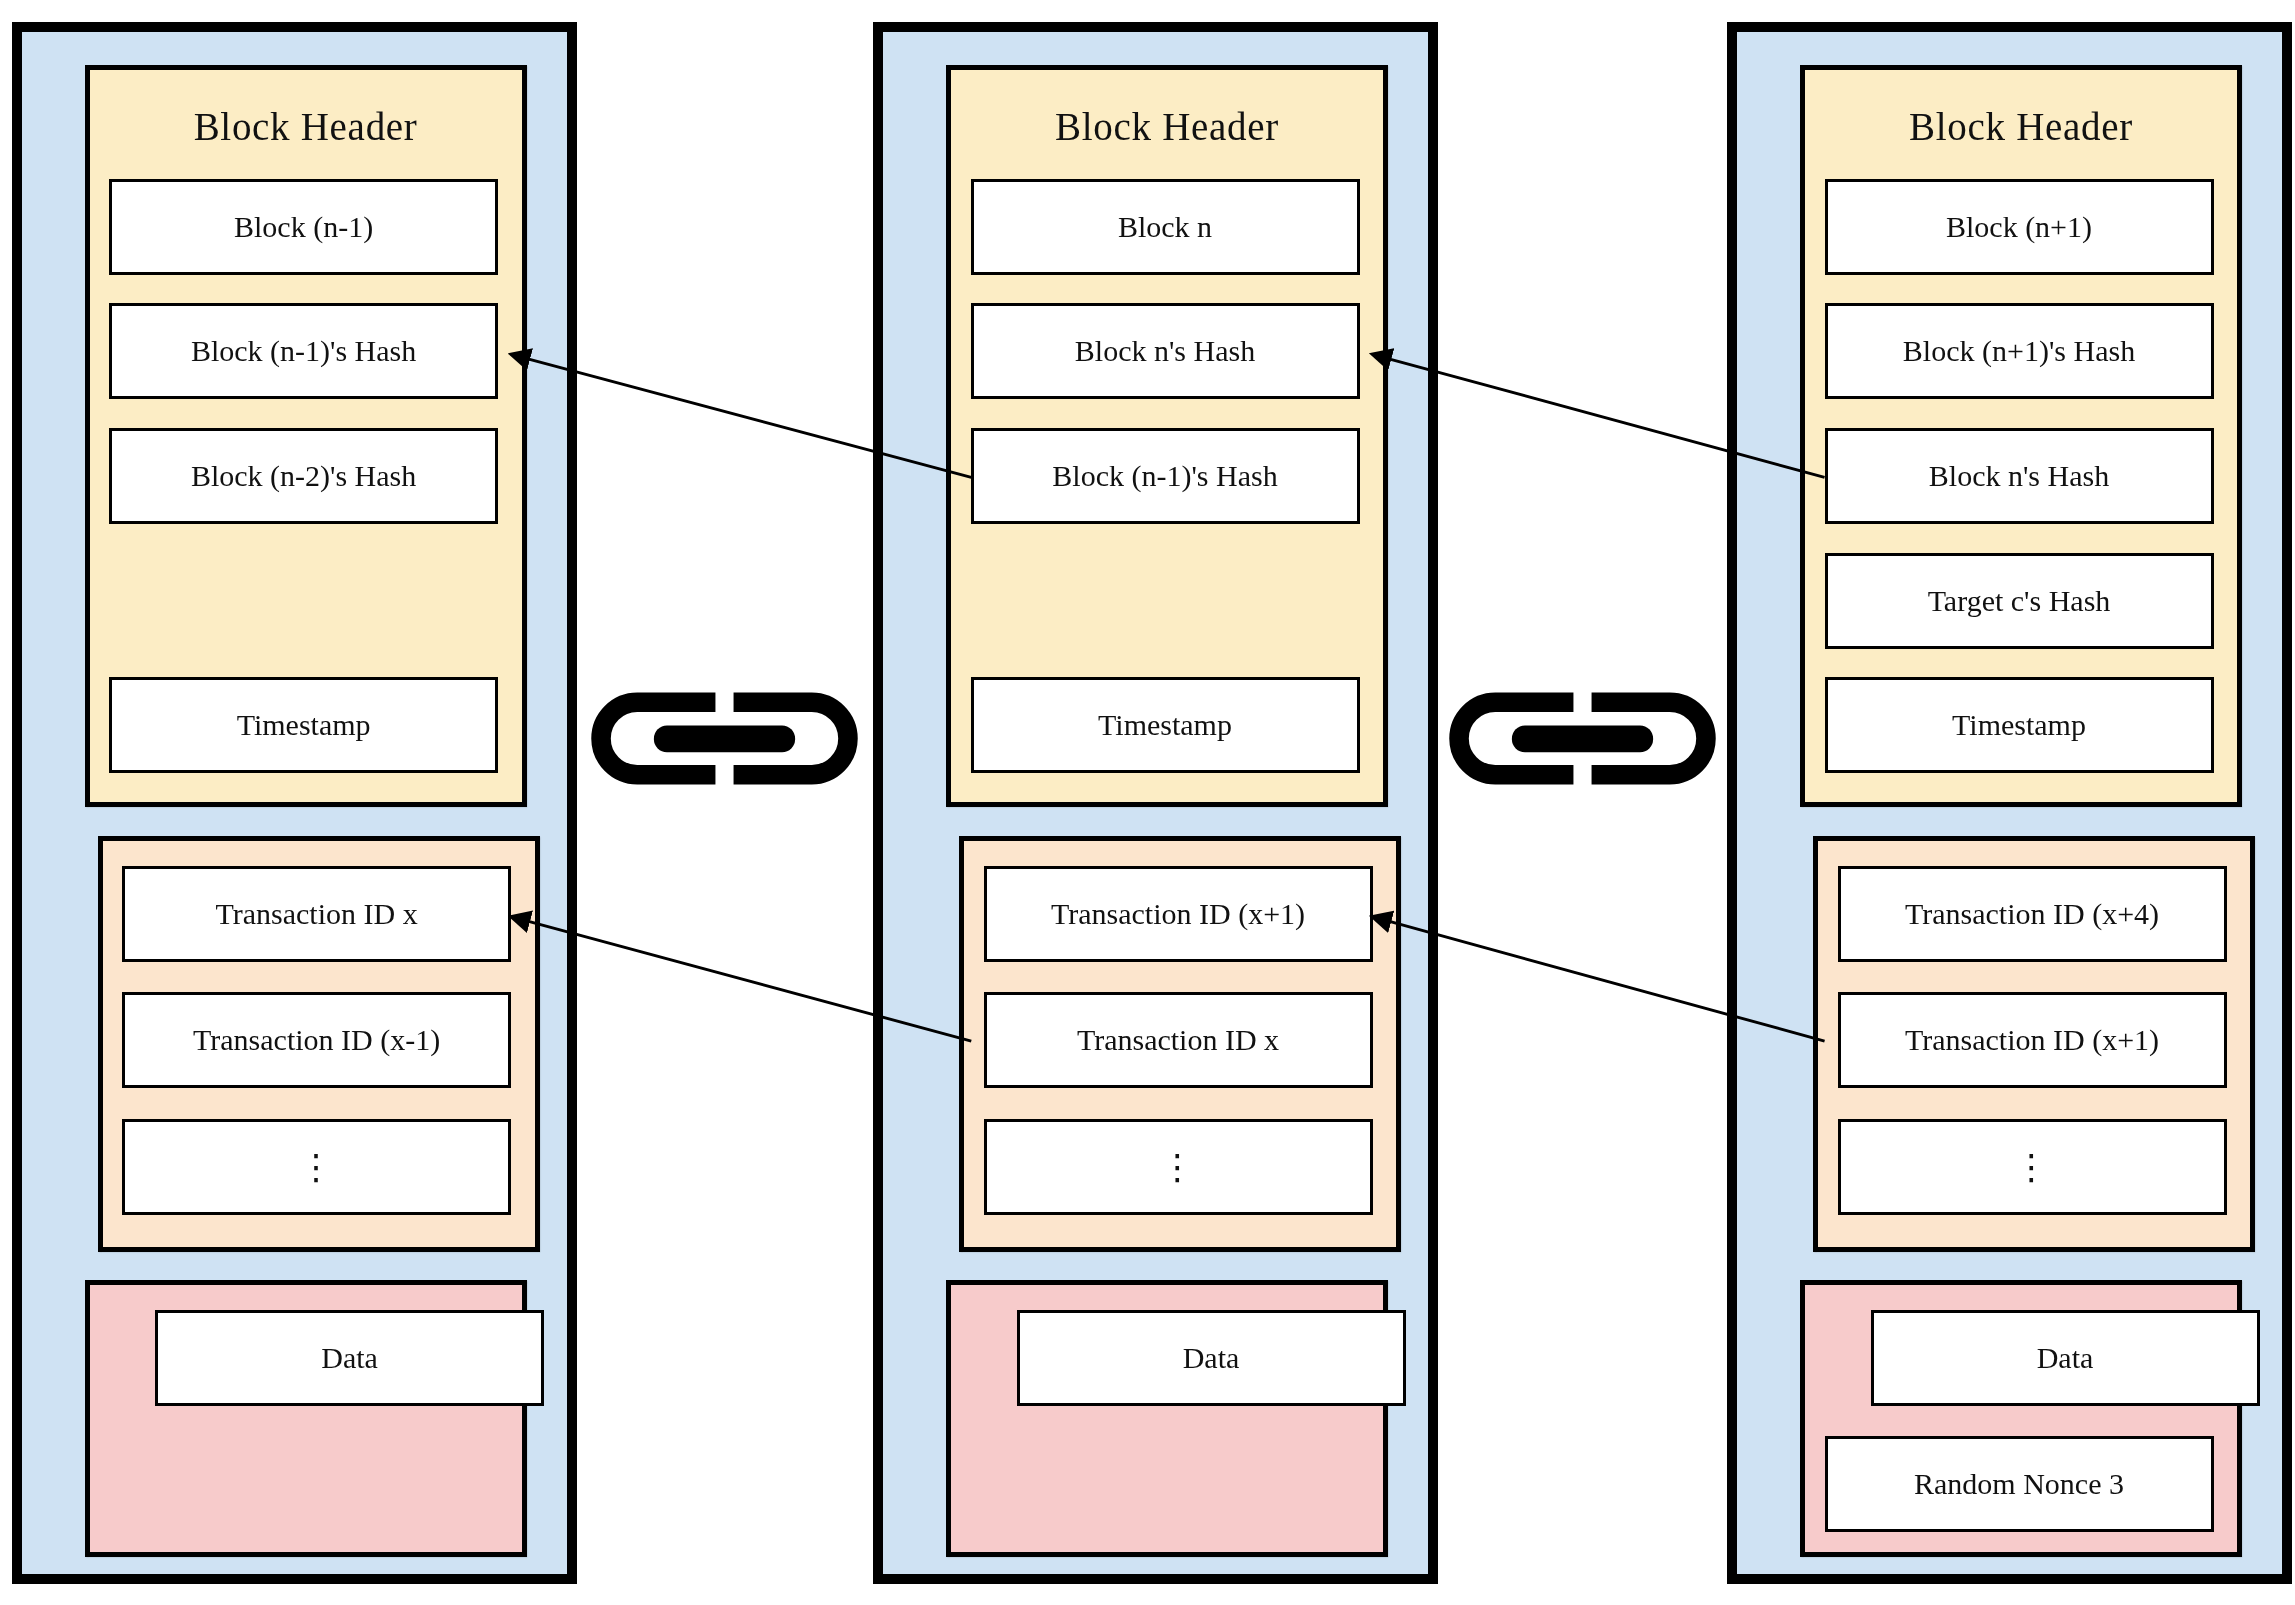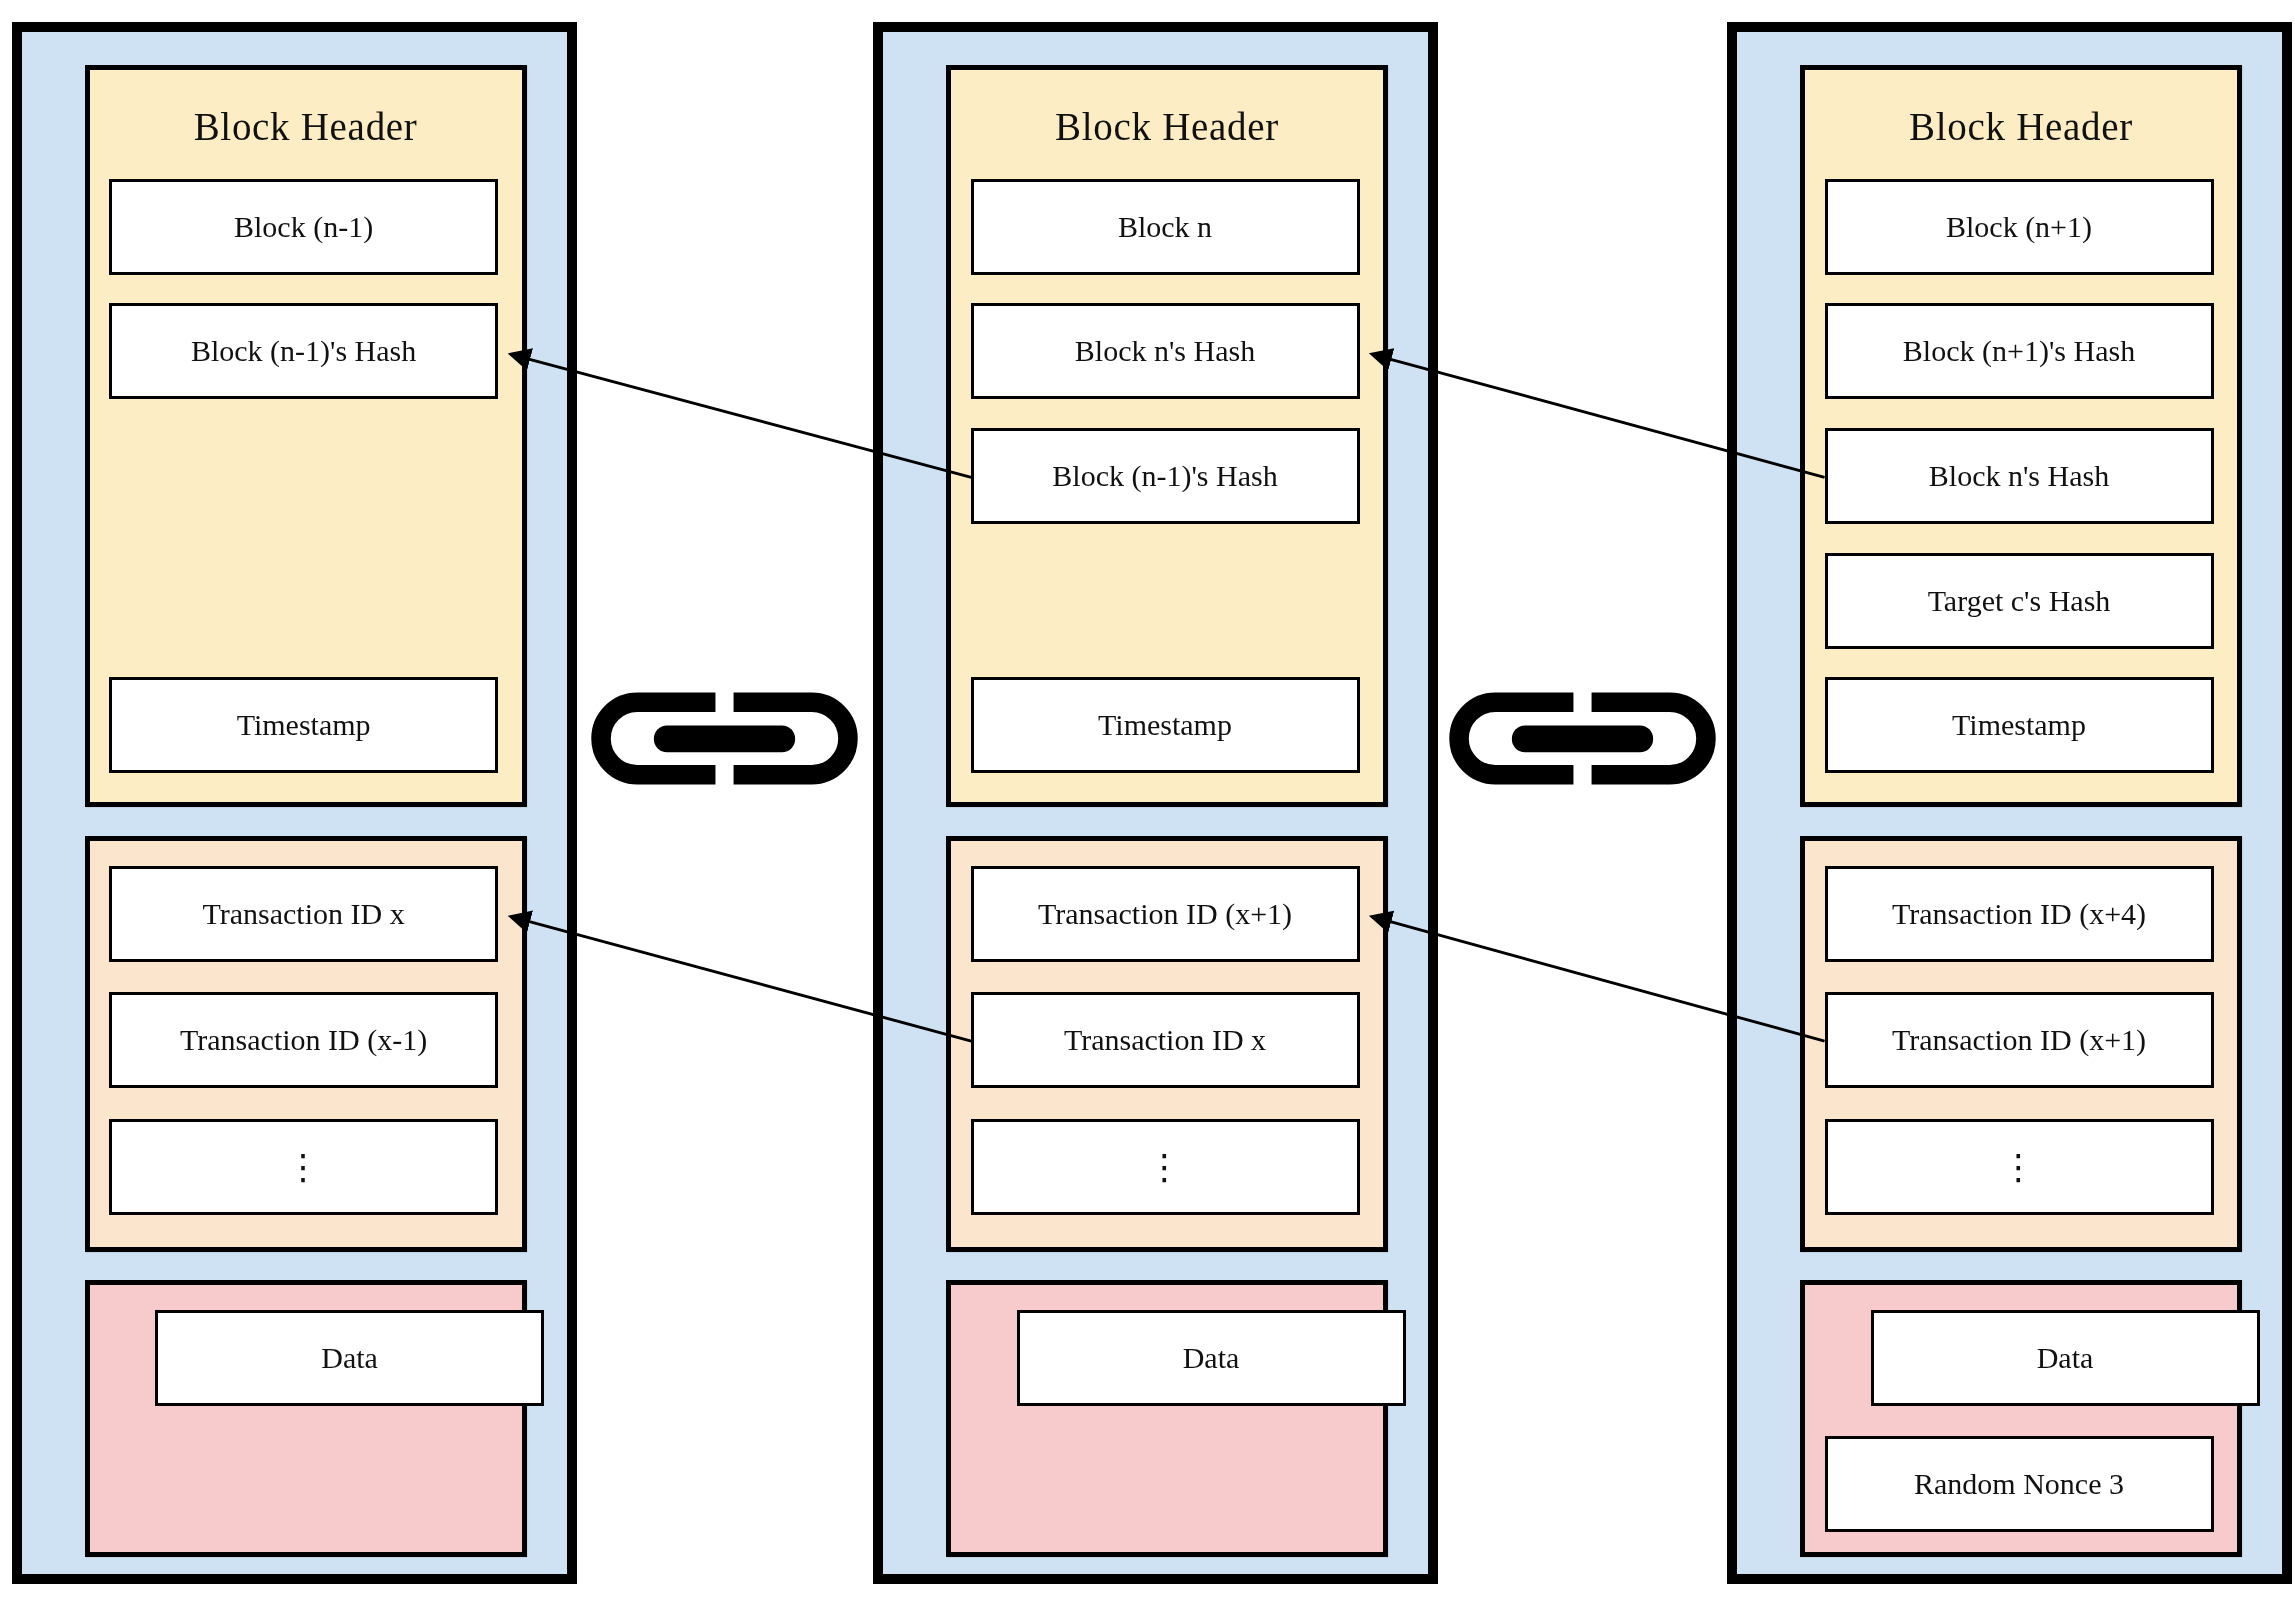--- a/index.html
+++ b/index.html
@@ -34,21 +34,21 @@
   .block.b1{left:873px;}
   .block.b2{left:1727px;}
   .section{
     position:absolute;
     left:63px;
     width:442px;
     border:5.8px solid var(--border);
     box-shadow:1.4px 1.4px 1.4px rgba(80,80,80,0.45);
   }
   .header-sec{top:33px;height:742px;background:var(--header-bg);}
-  .tx-sec{top:804px;height:416px;background:var(--tx-bg);}
+  .tx-sec{top:804px;height:416px;background:var(--tx-bg);margin-left:13px;}
   .data-sec{top:1248px;height:277px;background:var(--data-bg);}
   .sec-title{
     position:absolute;
     top:16px;left:0;width:100%;
     height:80px;
     display:flex;align-items:center;justify-content:center;
     font-size:39px;
     letter-spacing:0.7px;
   }
   .field{
@@ -90,20 +90,23 @@
 <body>
 
 <div class="block b0">
   <div class="section header-sec">
     <div class="sec-title">Block Header</div>
     <div class="field hf0">
         <span>Block (n-1)</span>
       </div>
     <div class="field hf1">
         <span>Block (n-1)'s Hash</span>
+      </div>
+    <div class="field hf2">
+        <span>Block (n-2)'s Hash</span>
       </div>
     <div class="field hf4">
         <span>Timestamp</span>
       </div>
   </div>
   <div class="section tx-sec">
     <div class="field tf0">
         <span>Transaction ID x</span>
       </div>
     <div class="field tf1">

